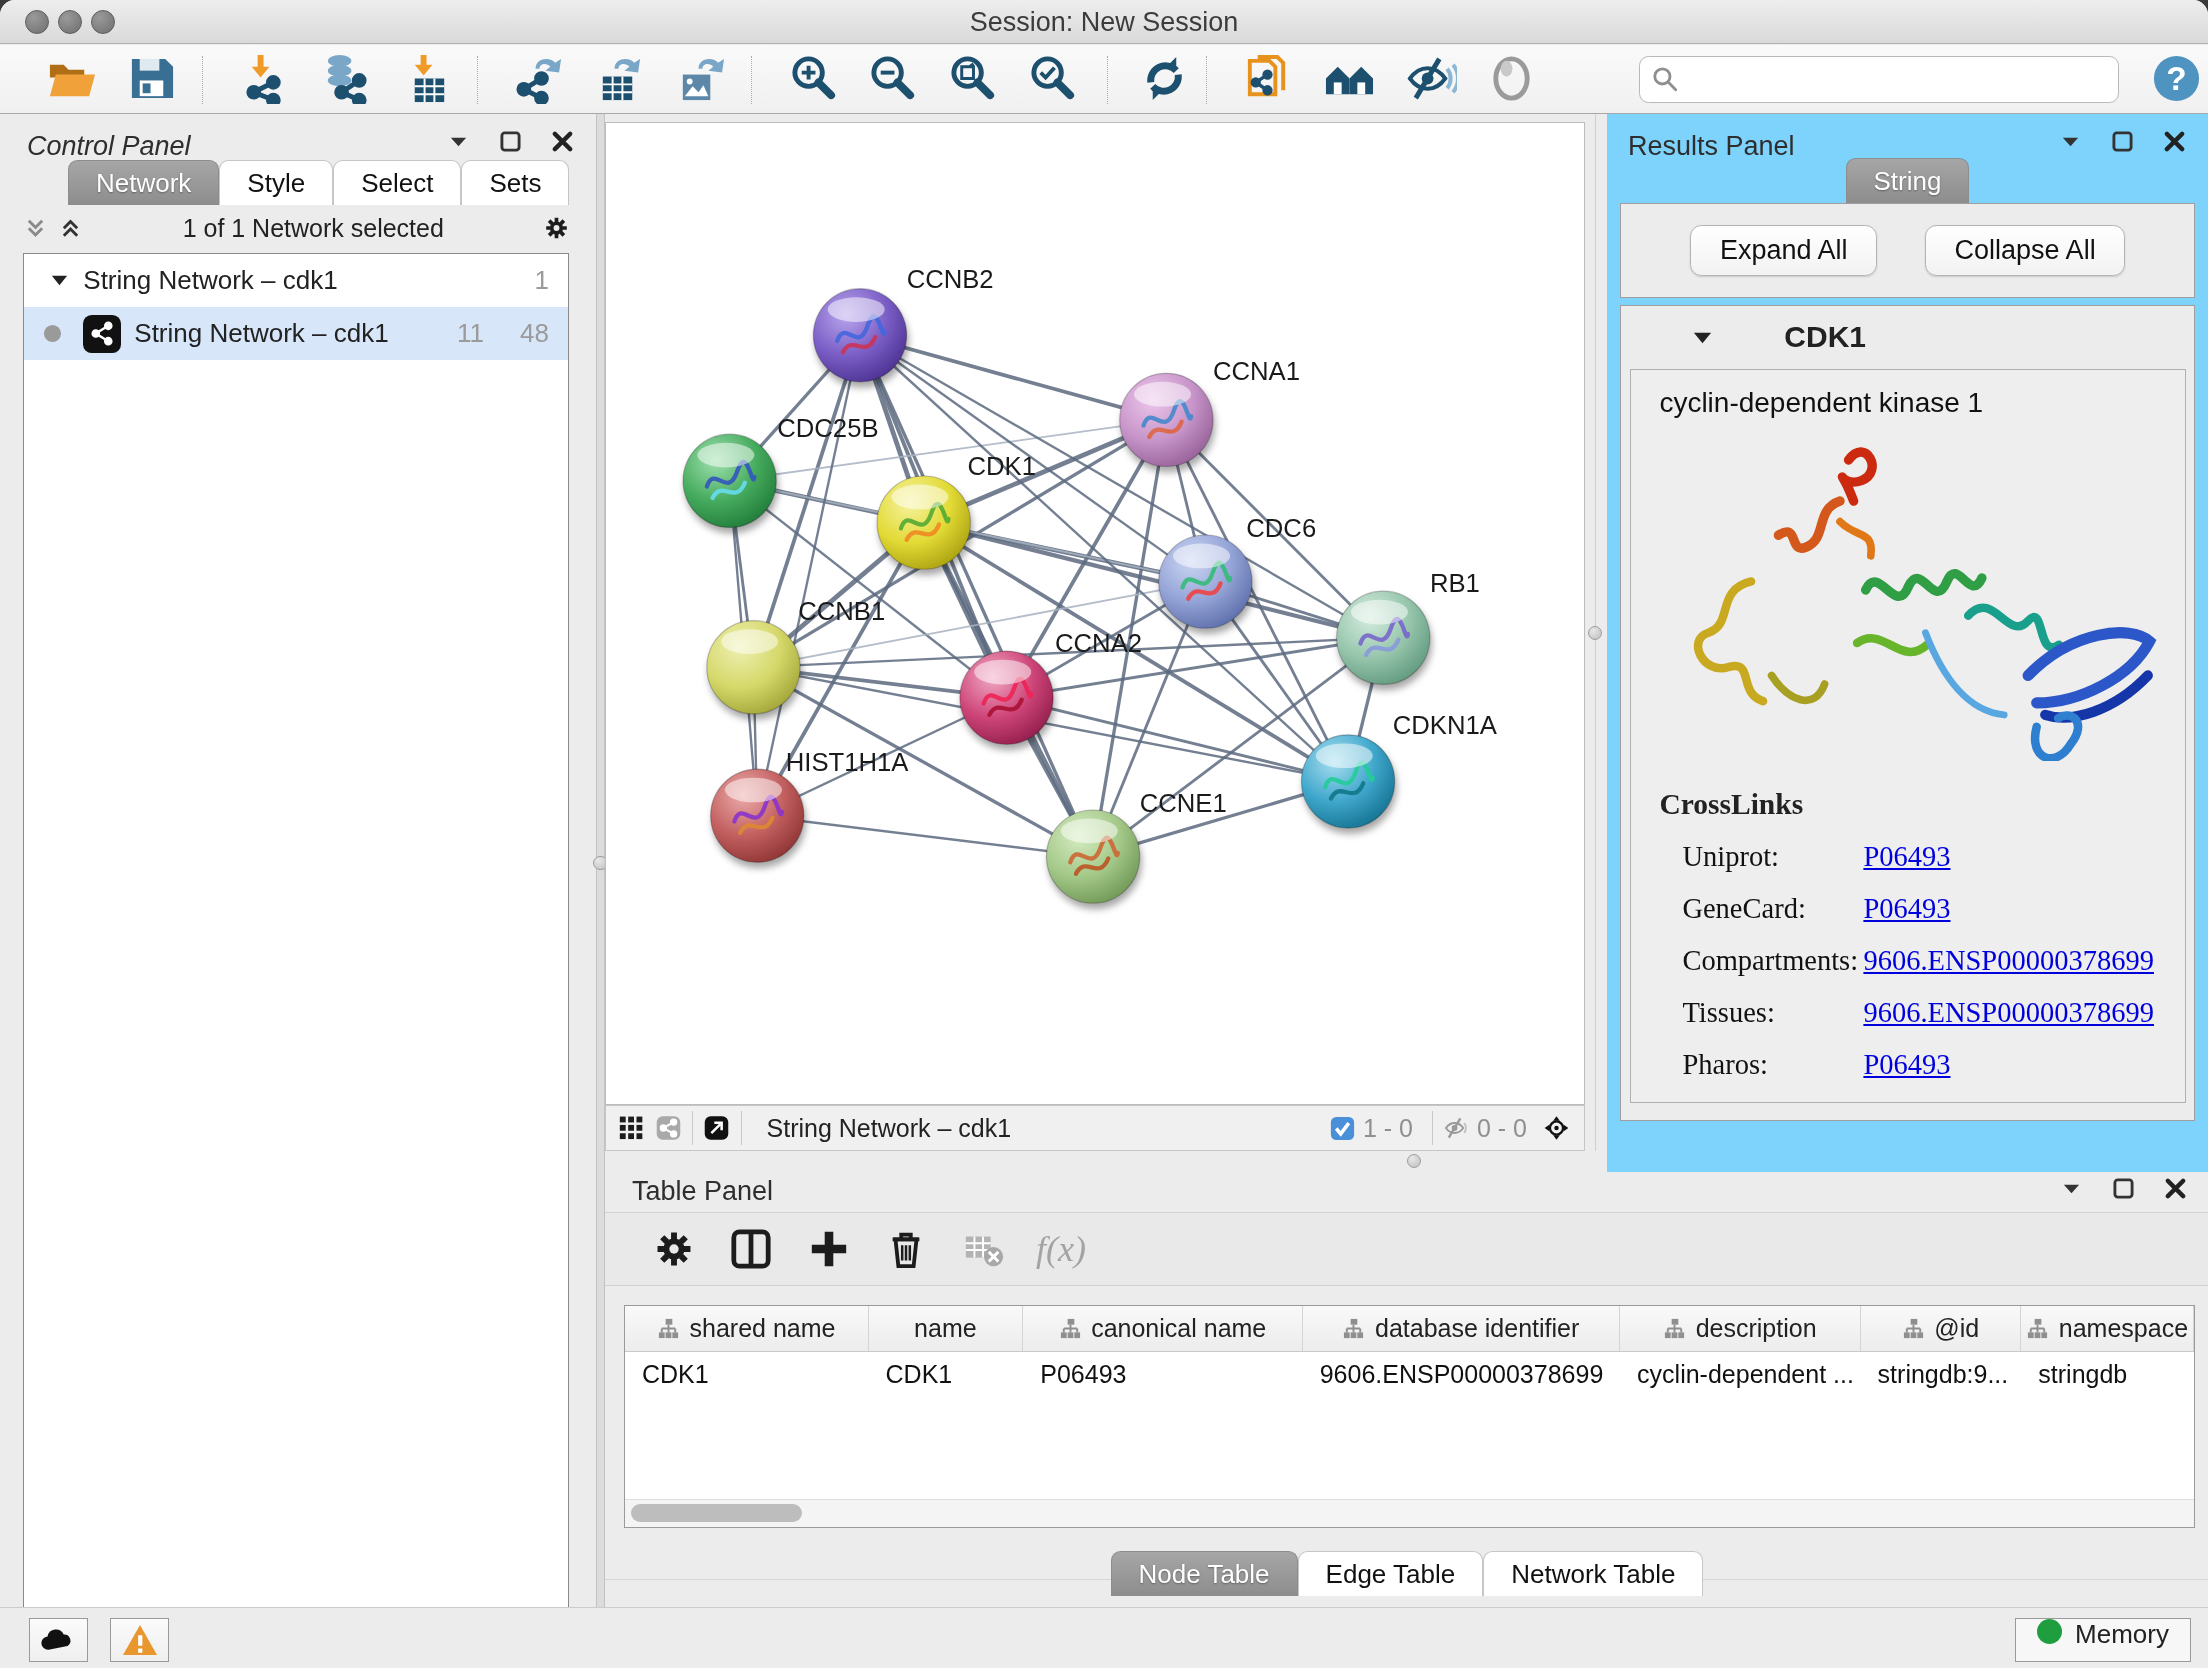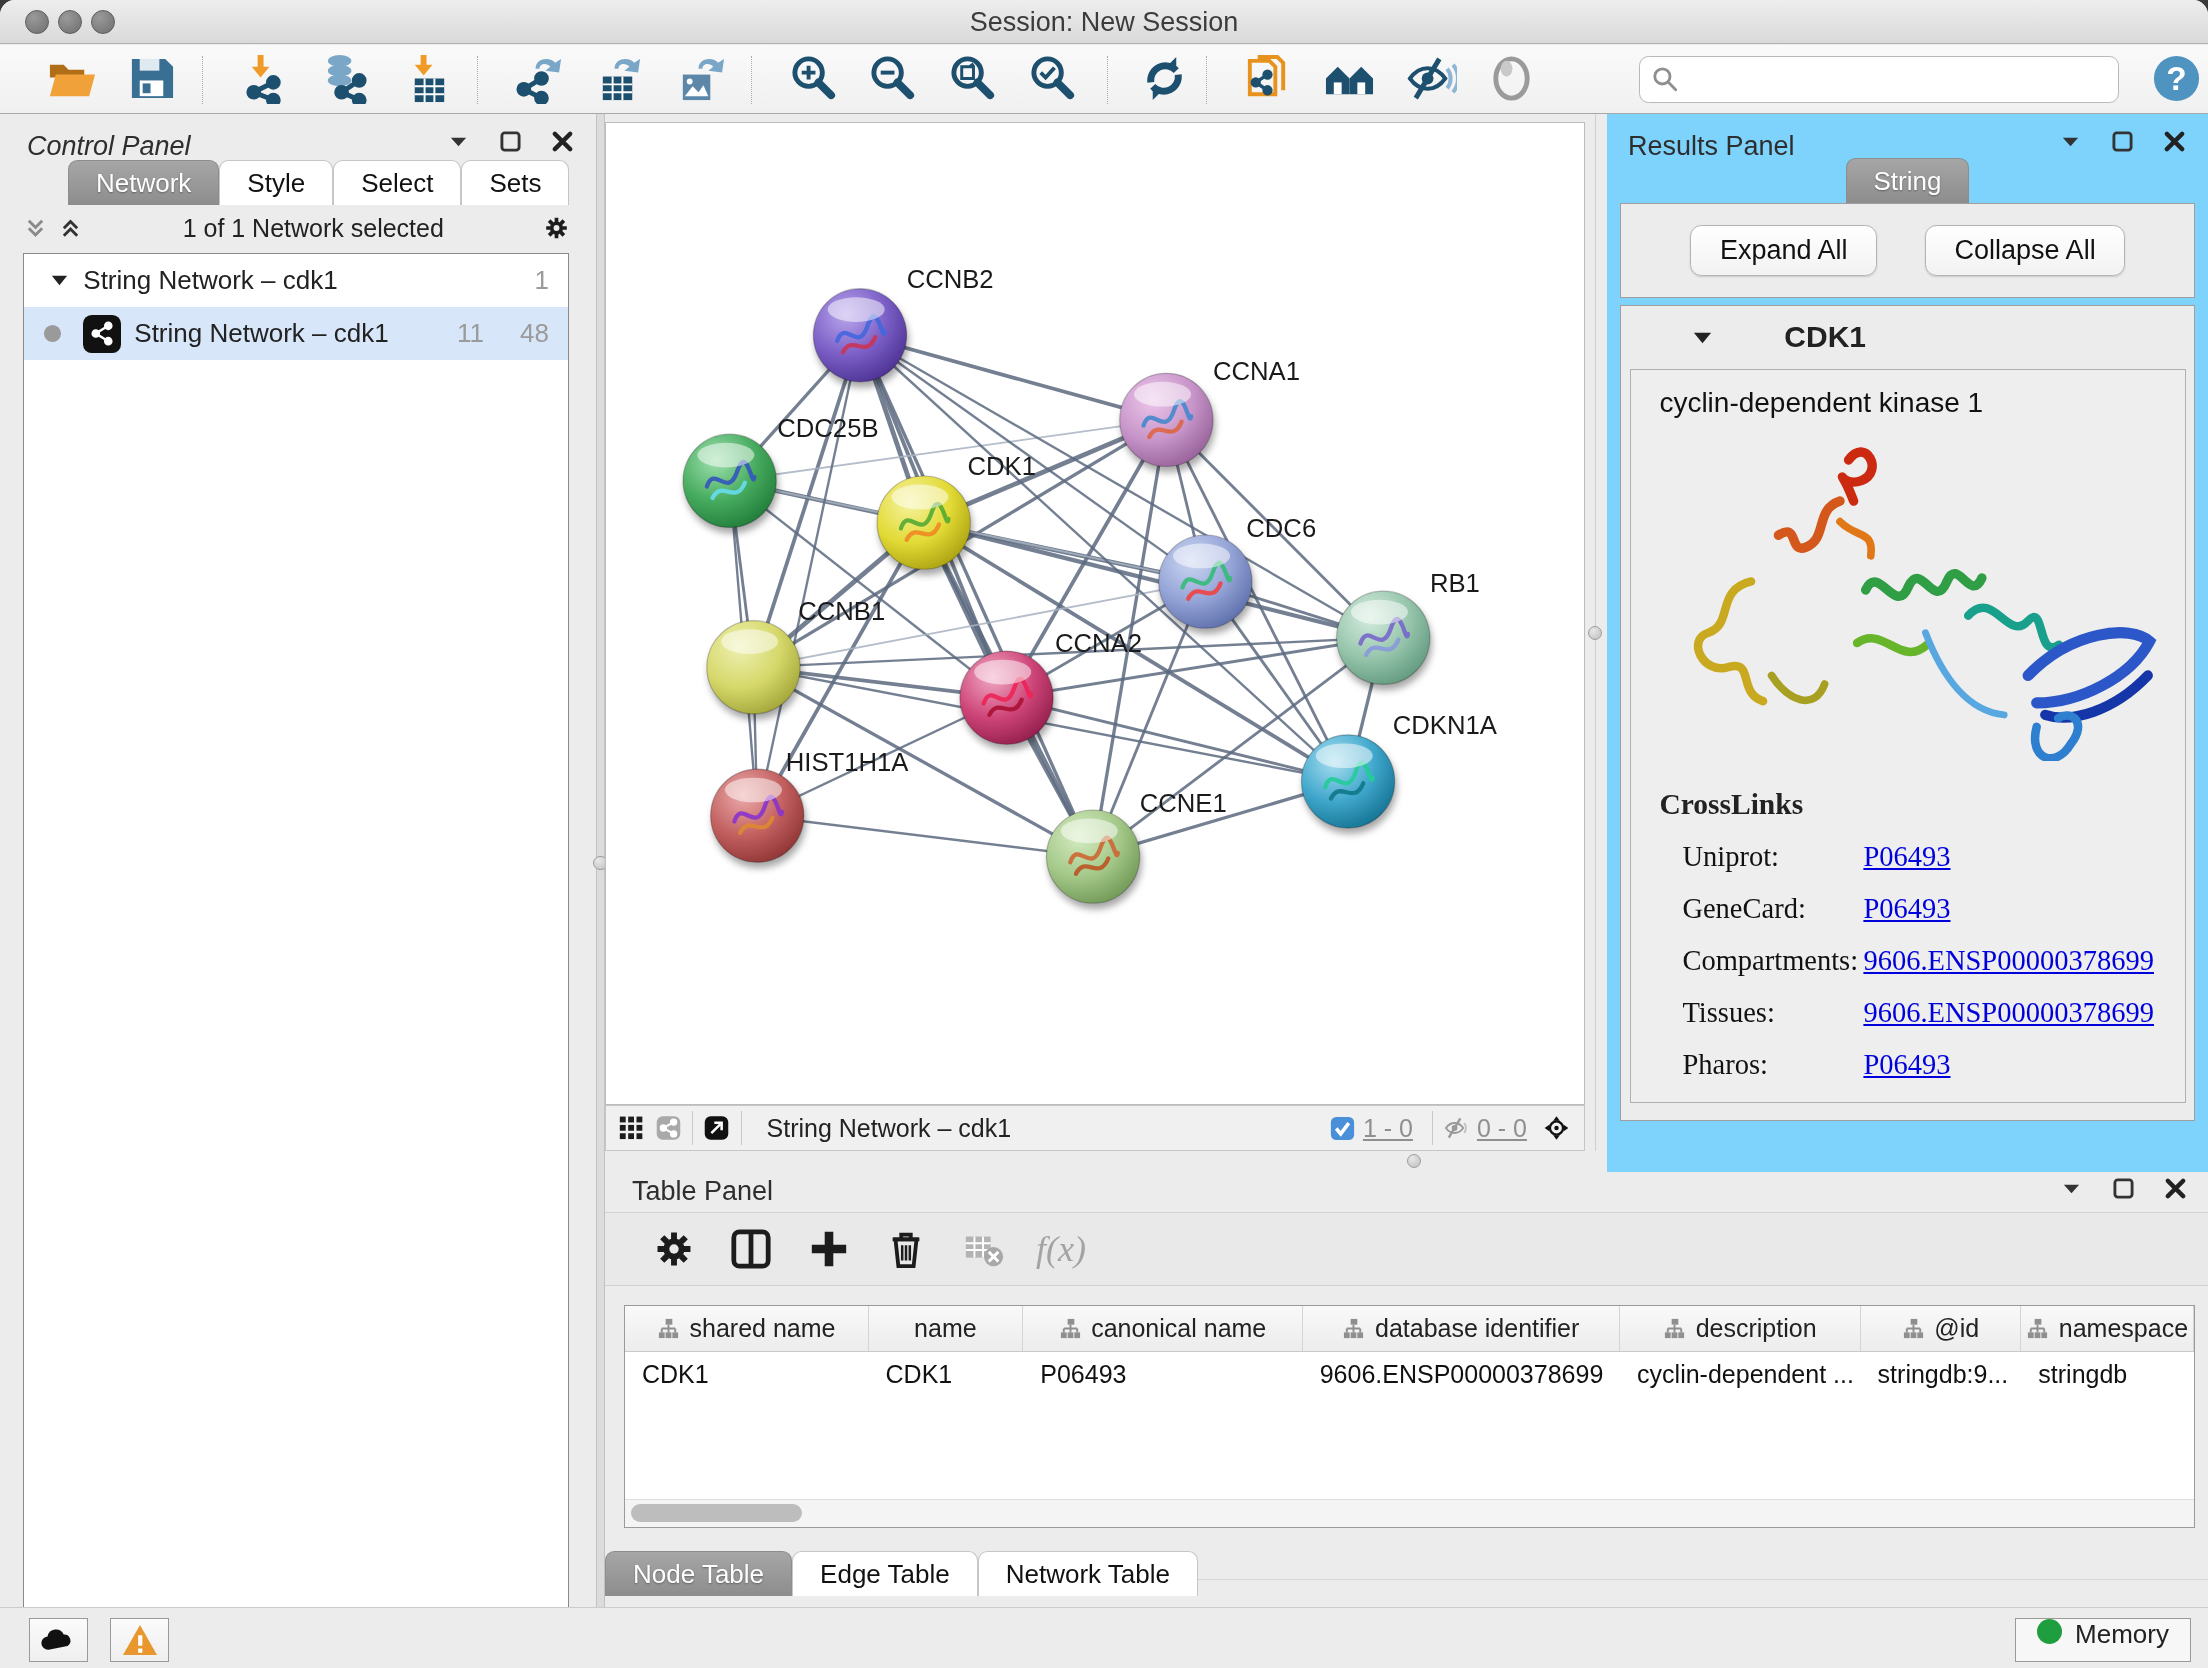--- a/index.html
+++ b/index.html
@@ -45,21 +45,21 @@
   .tree-row.sel{background:#d7e6f8;}
   .share-badge{width:38px;height:38px;border-radius:8.6px;background:#111;display:flex;
     align-items:center;justify-content:center;margin-right:13.3px;}
   
   .canvas{position:absolute;left:605px;top:122px;width:980px;height:983px;background:#fff;
     border:1px solid #bcbcbc;}
   .net-status{position:absolute;left:605px;top:1105px;width:980px;height:46px;background:#f0f0f0;
     border:1px solid #c6c6c6;display:flex;align-items:center;}
   .ns-sep{width:0;height:34px;border-left:1px solid #c9c9c9;margin:0 11.4px;}
   .ns-title{font-size:25px;color:#222;margin-left:13.3px;flex:1;}
-  .ns-count{font-size:25px;color:#8f8f8f;margin:0 7.6px;text-decoration:underline;}
+  .ns-count{font-size:25px;color:#8f8f8f;margin:0 7.6px;}
   .vsplit1{position:absolute;left:596px;top:114px;width:8.6px;height:1493px;background:#dcdcdc;
     border-left:1px solid #c2c2c2;border-right:1px solid #c2c2c2;}
   .vsplit2{position:absolute;left:1585px;top:114px;width:23px;height:1037px;background:#ececec;}
   .vsplit2 .line{position:absolute;left:9.5px;top:0;width:1px;height:100%;background:#cfcfcf;}
   .hsplit{position:absolute;left:605px;top:1151px;width:1604px;height:21px;background:#ececec;}
   .knob{position:absolute;width:14.3px;height:14.3px;border-radius:50%;
     background:radial-gradient(circle at 35% 30%,#e8e8e8,#bdbdbd);border:1px solid #9e9e9e;cursor:pointer;}
   
   .results-panel{position:absolute;left:1607px;top:114px;width:601px;height:1058px;background:#7dd3fc;}
   .rp-head{position:absolute;left:21px;top:17px;}
@@ -94,21 +94,21 @@
   .tbl-header{display:flex;height:46px;background:linear-gradient(#f9f9f9,#ececec);
     border-bottom:1px solid #c9c9c9;}
   .th{display:flex;align-items:center;justify-content:center;gap:9.5px;font-size:25px;color:#222;
     border-right:1px solid #d4d4d4;overflow:hidden;white-space:nowrap;cursor:pointer;}
   .tbl-row{display:flex;height:44px;}
   .td{display:flex;align-items:center;padding-left:17px;font-size:25px;color:#111;
     overflow:hidden;white-space:nowrap;}
   .hscroll{position:absolute;left:0;bottom:0;width:100%;height:28.5px;background:#f4f4f4;
     border-top:1px solid #dedede;}
   .hthumb{position:absolute;left:5.7px;top:4.8px;width:171px;height:18px;border-radius:9.5px;background:#bdbdbd;cursor:pointer;}
-  .tp-tabs{position:absolute;left:0;right:0;top:379px;display:flex;justify-content:flex-start;}
+  .tp-tabs{position:absolute;left:0;right:0;top:379px;display:flex;justify-content:center;}
   .tp-line{position:absolute;left:0;top:407px;width:100%;height:1px;background:#d6d6d6;}
   
   .statusbar{position:absolute;left:0;top:1607px;width:2208px;height:61px;background:#ececec;
     border-top:1px solid #cccccc;}
   .sb-btn{position:absolute;top:9.5px;width:59px;height:44px;background:linear-gradient(#fbfbfb,#efefef);
     border:1.9px solid #9a9a9a;display:flex;align-items:center;justify-content:center;cursor:pointer;}
   .mem-btn{position:absolute;right:17px;top:9.5px;height:44px;background:#f7f7f7;border:1.9px solid #9a9a9a;
     display:flex;align-items:flex-start;gap:13.3px;padding:0 21px;font-size:26px;cursor:pointer;}
   .mem-dot{width:25px;height:25px;border-radius:50%;}
   svg{display:block;}

